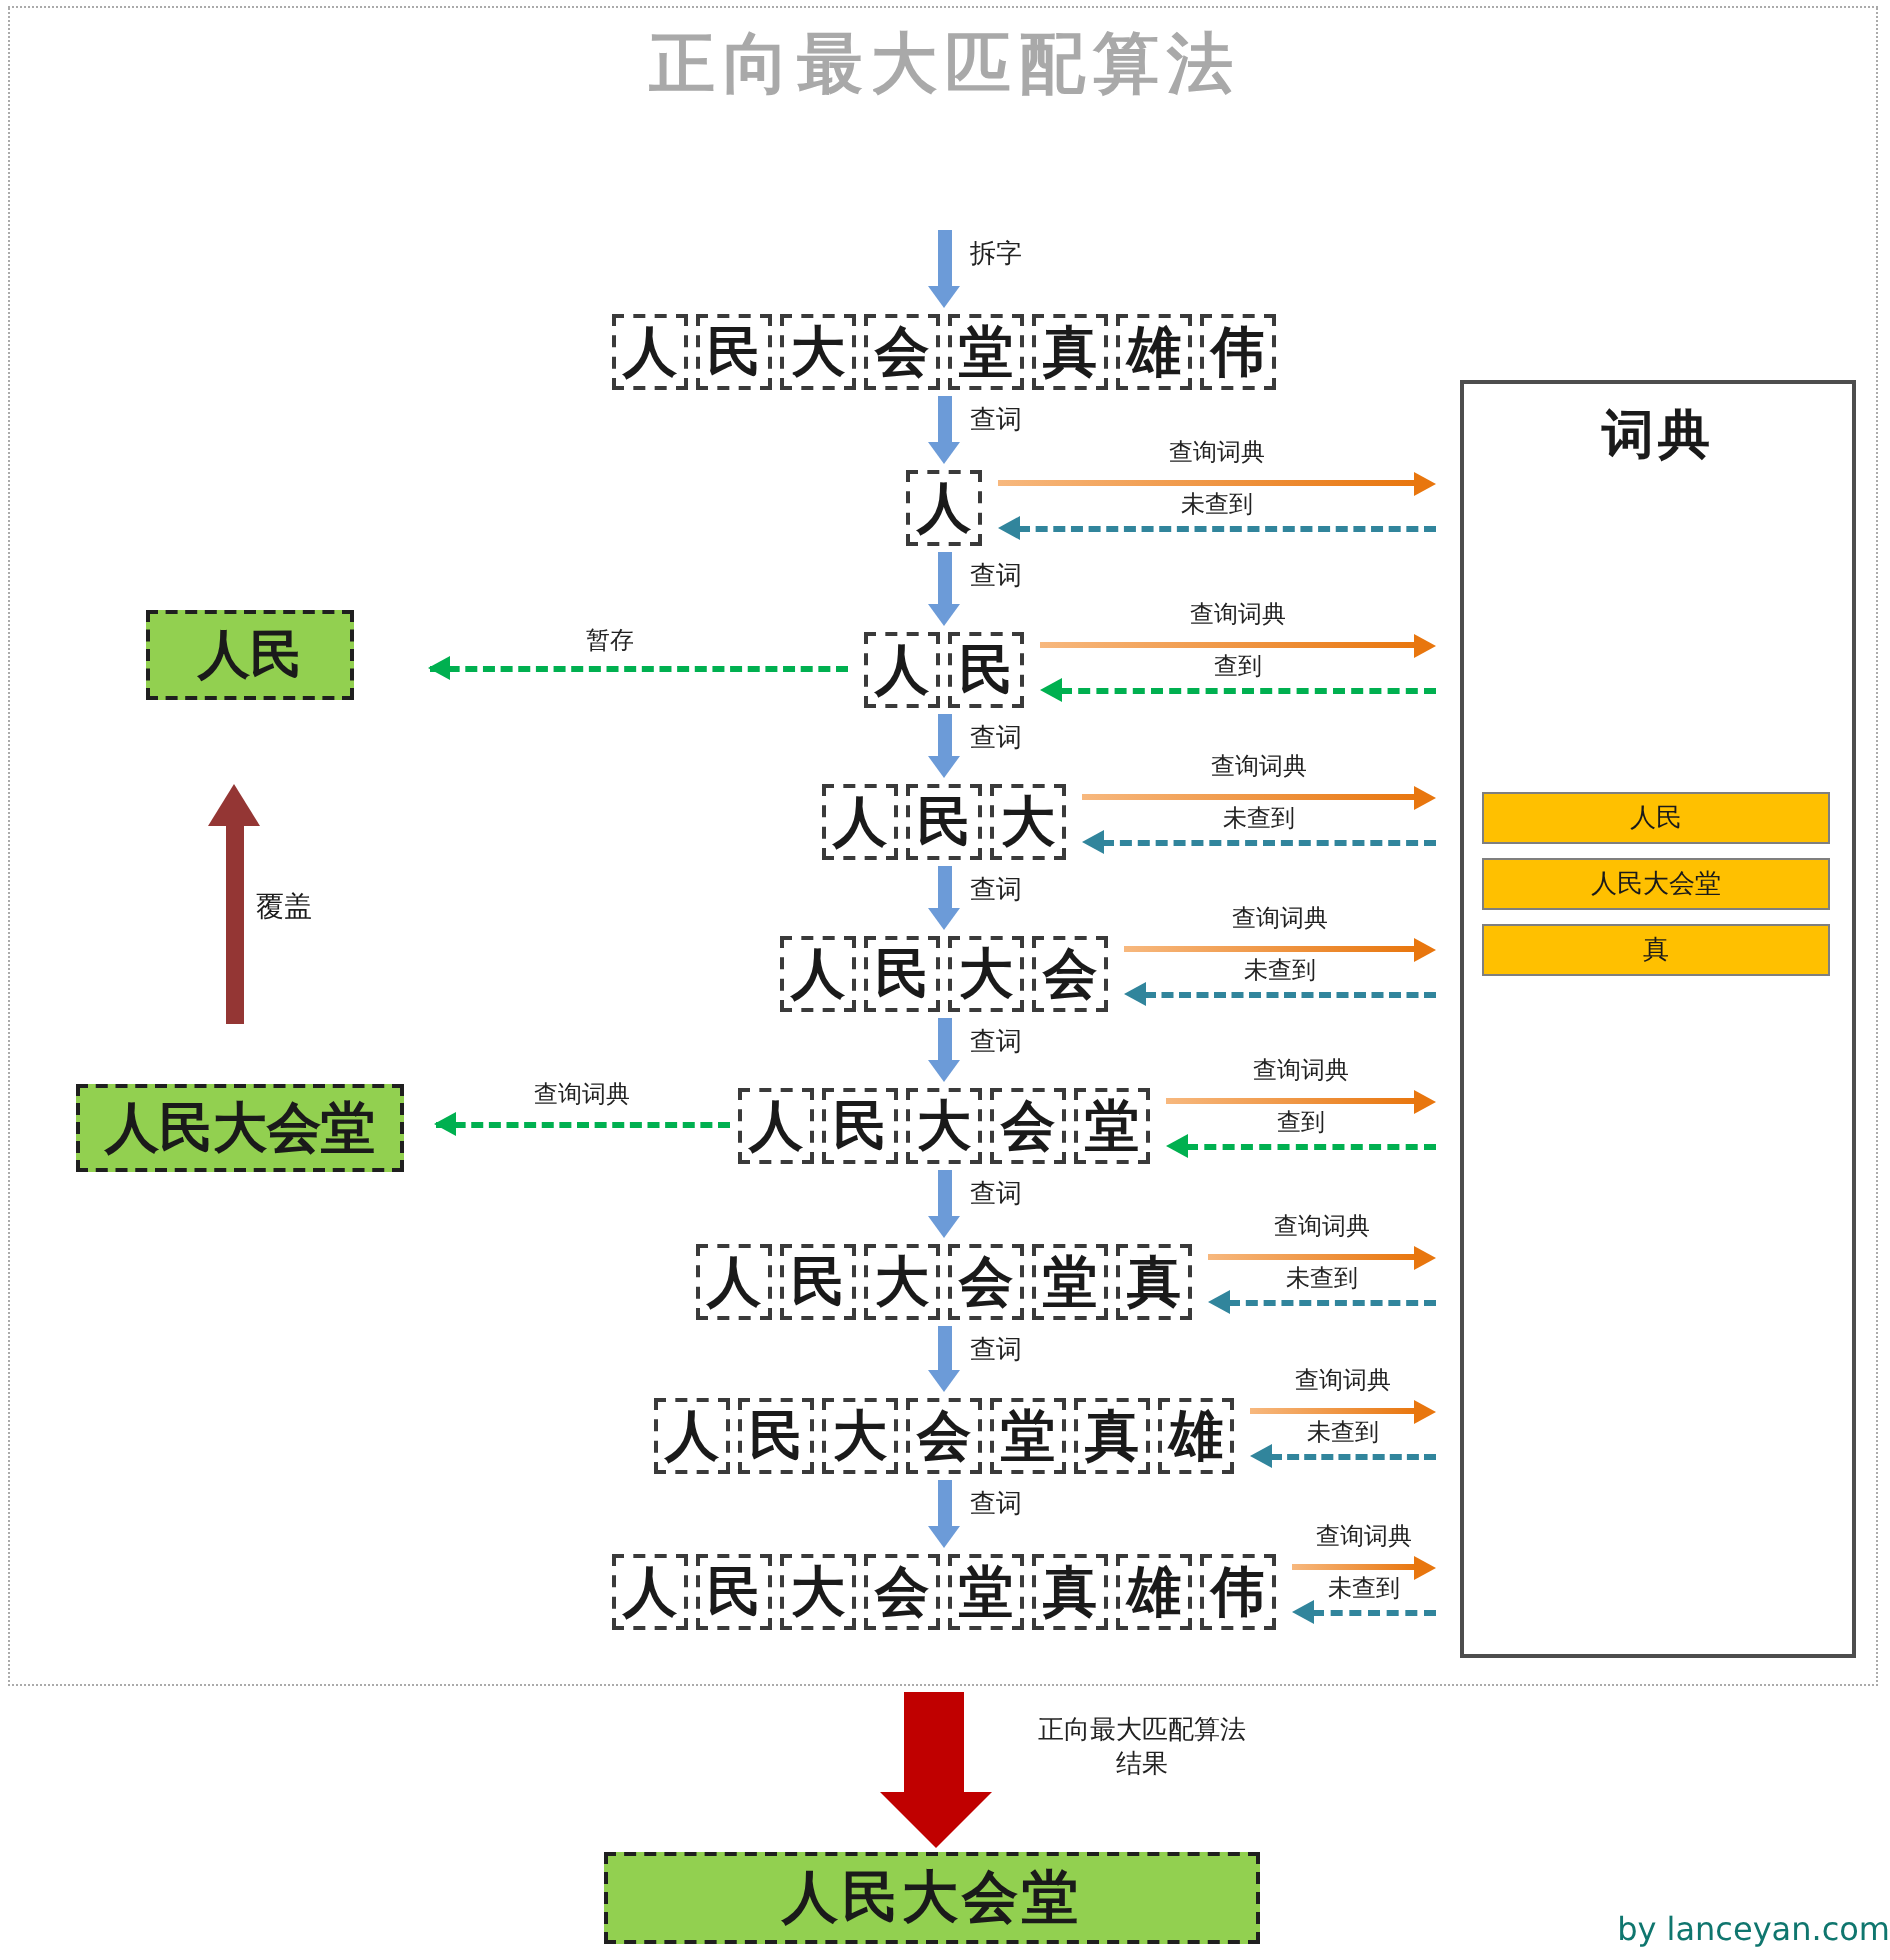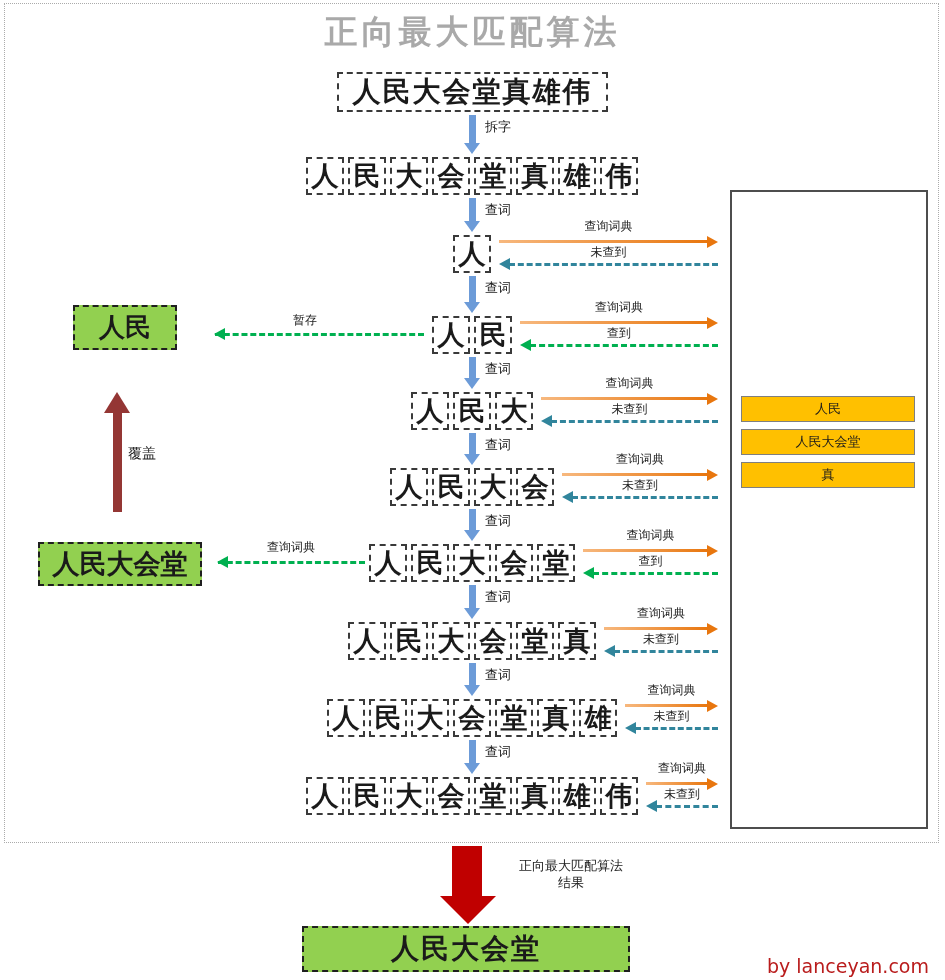--- a/index.html
+++ b/index.html
@@ -46,30 +46,29 @@
           border:1px solid #7f7f7f;display:flex;align-items:center;justify-content:center;font-size:13px;}
   .maroon-head{position:absolute;left:104px;top:392px;width:0;height:0;border-left:13px solid transparent;
           border-right:13px solid transparent;border-bottom:21px solid #943634;}
   .maroon-stem{position:absolute;left:113px;top:412px;width:9px;height:100px;background:#943634;}
   .override-label{position:absolute;left:126px;top:444px;font-size:14px;background:#fff;padding:1px 2px;}
   .red-body{position:absolute;left:452px;top:846px;width:30px;height:52px;background:#C00000;}
   .red-head{position:absolute;left:440px;top:896px;width:0;height:0;border-left:28px solid transparent;
           border-right:28px solid transparent;border-top:28px solid #C00000;}
   .result-note{position:absolute;left:571px;top:858px;transform:translateX(-50%);
           text-align:center;font-size:13px;line-height:1.3;color:#222;white-space:nowrap;}
-  .watermark{position:absolute;right:16px;top:955px;font-size:19px;color:#b91c1c;}
+  .watermark{position:absolute;right:0;top:955px;font-size:16px;color:#0f766e;}
 </style>
 </head>
 <body>
 
 <div class="canvas">
   <div class="outer-border"></div>
   <div class="title">正向最大匹配算法</div>
 
-  <div class="sentence-box">人民大会堂真雄伟</div>
 
   <div id="flow-layer">
       <div class="char-box" style="left: 306px; top: 157px;">人</div>
       <div class="char-box" style="left: 348px; top: 157px;">民</div>
       <div class="char-box" style="left: 390px; top: 157px;">大</div>
       <div class="char-box" style="left: 432px; top: 157px;">会</div>
       <div class="char-box" style="left: 474px; top: 157px;">堂</div>
       <div class="char-box" style="left: 516px; top: 157px;">真</div>
       <div class="char-box" style="left: 558px; top: 157px;">雄</div>
       <div class="char-box" style="left: 600px; top: 157px;">伟</div>
@@ -196,20 +195,21 @@
   <div class="maroon-stem"></div>
   <div class="override-label">覆盖</div>
 
   <div class="green-box replace-box">人民大会堂</div>
   <div class="larrow replace-arrow">
       <div class="lhead"></div>
     </div>
   <div class="slabel" style="left:291px;top:539px;transform:translateX(-50%);">查询词典</div>
 
   <div class="dict-panel" id="dict-panel">
+    <div class="dict-title">词典</div>
   <div class="dict-entry" style="top: 204px;">人民</div>
       <div class="dict-entry" style="top: 237px;">人民大会堂</div>
       <div class="dict-entry" style="top: 270px;">真</div>
     </div>
 
   <div class="red-body"></div>
   <div class="red-head"></div>
   <div class="result-note">
     <div>正向最大匹配算法</div>
     <div>结果</div>

